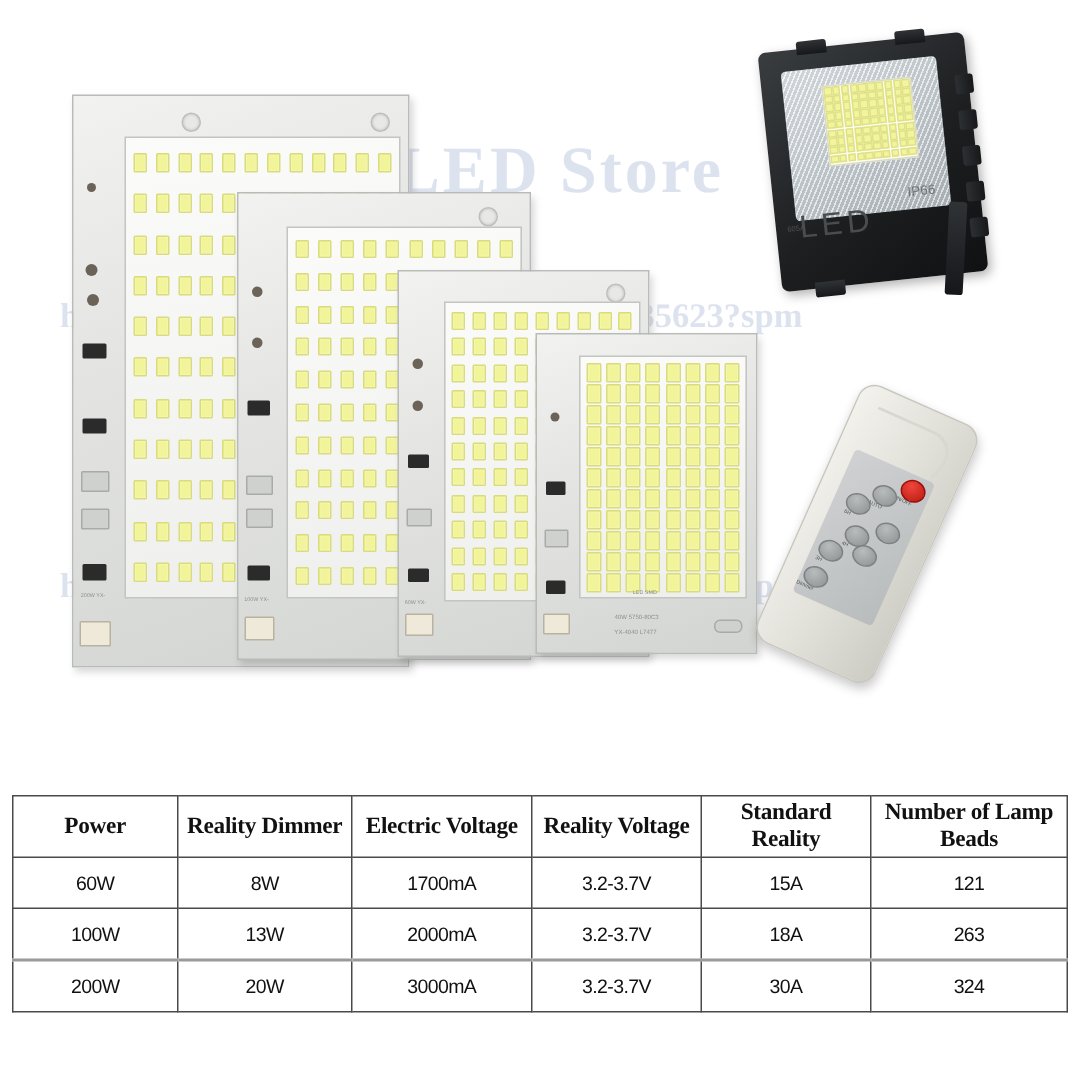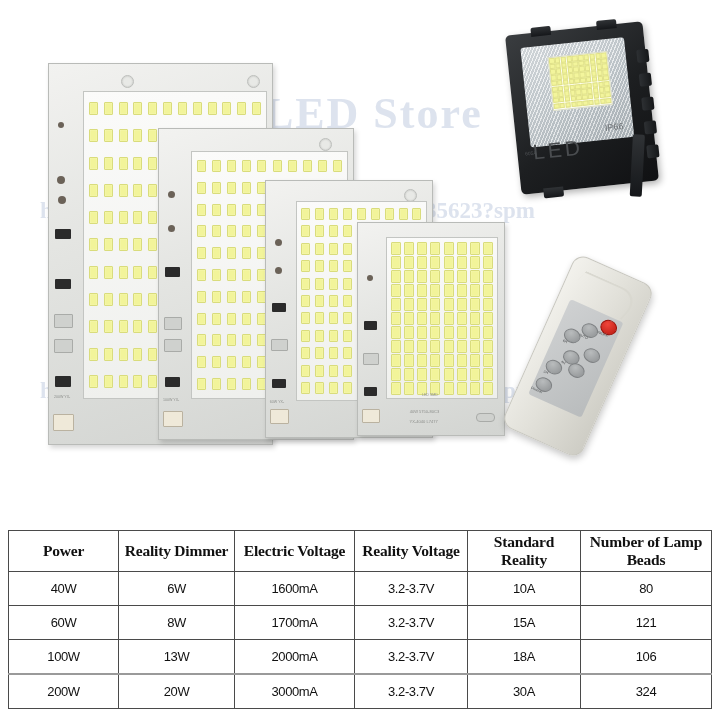--- a/index.html
+++ b/index.html
@@ -1044,42 +1044,34 @@
         <th style="width:107px">Power</th>
         <th style="width:113px">Reality Dimmer</th>
         <th style="width:117px">Electric Voltage</th>
         <th style="width:110px">Reality Voltage</th>
         <th style="width:110px">Standard Reality</th>
         <th>Number of Lamp Beads</th>
       </tr>
     </thead>
     <tbody>
       <tr>
-        <td>40W</td>
-        <td>6W</td>
-        <td>1600mA</td>
-        <td>3.2-3.7V</td>
-        <td>10A</td>
-        <td>80</td>
-      </tr>
-      <tr>
         <td>60W</td>
         <td>8W</td>
         <td>1700mA</td>
         <td>3.2-3.7V</td>
         <td>15A</td>
         <td>121</td>
       </tr>
       <tr>
         <td>100W</td>
         <td>13W</td>
         <td>2000mA</td>
         <td>3.2-3.7V</td>
         <td>18A</td>
-        <td>106</td>
+        <td>263</td>
       </tr>
       <tr class="last-row">
         <td>200W</td>
         <td>20W</td>
         <td>3000mA</td>
         <td>3.2-3.7V</td>
         <td>30A</td>
         <td>324</td>
       </tr>
     </tbody>

